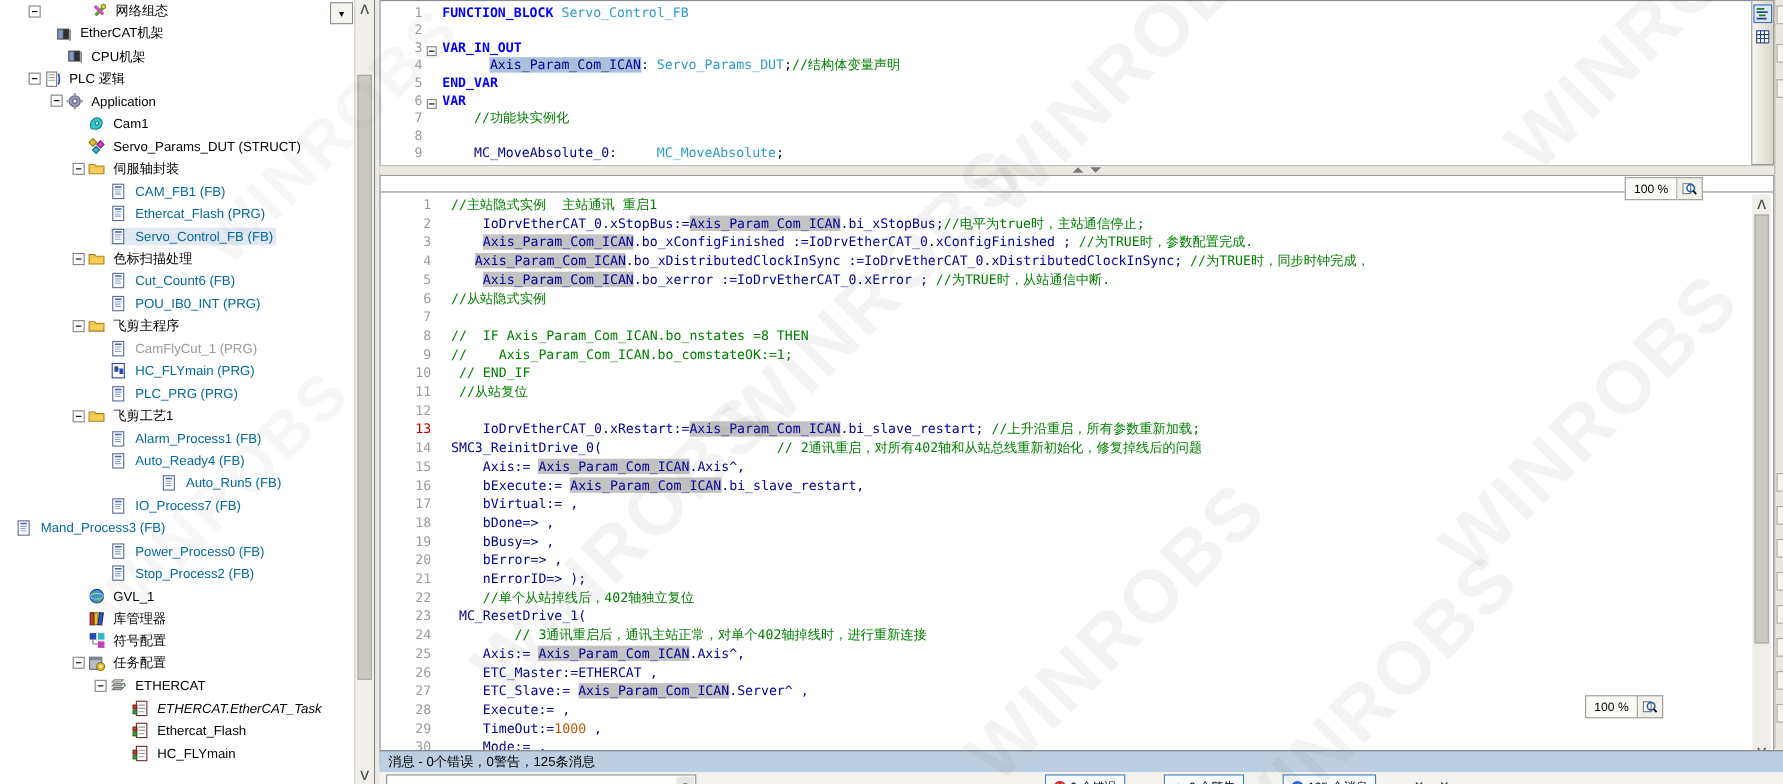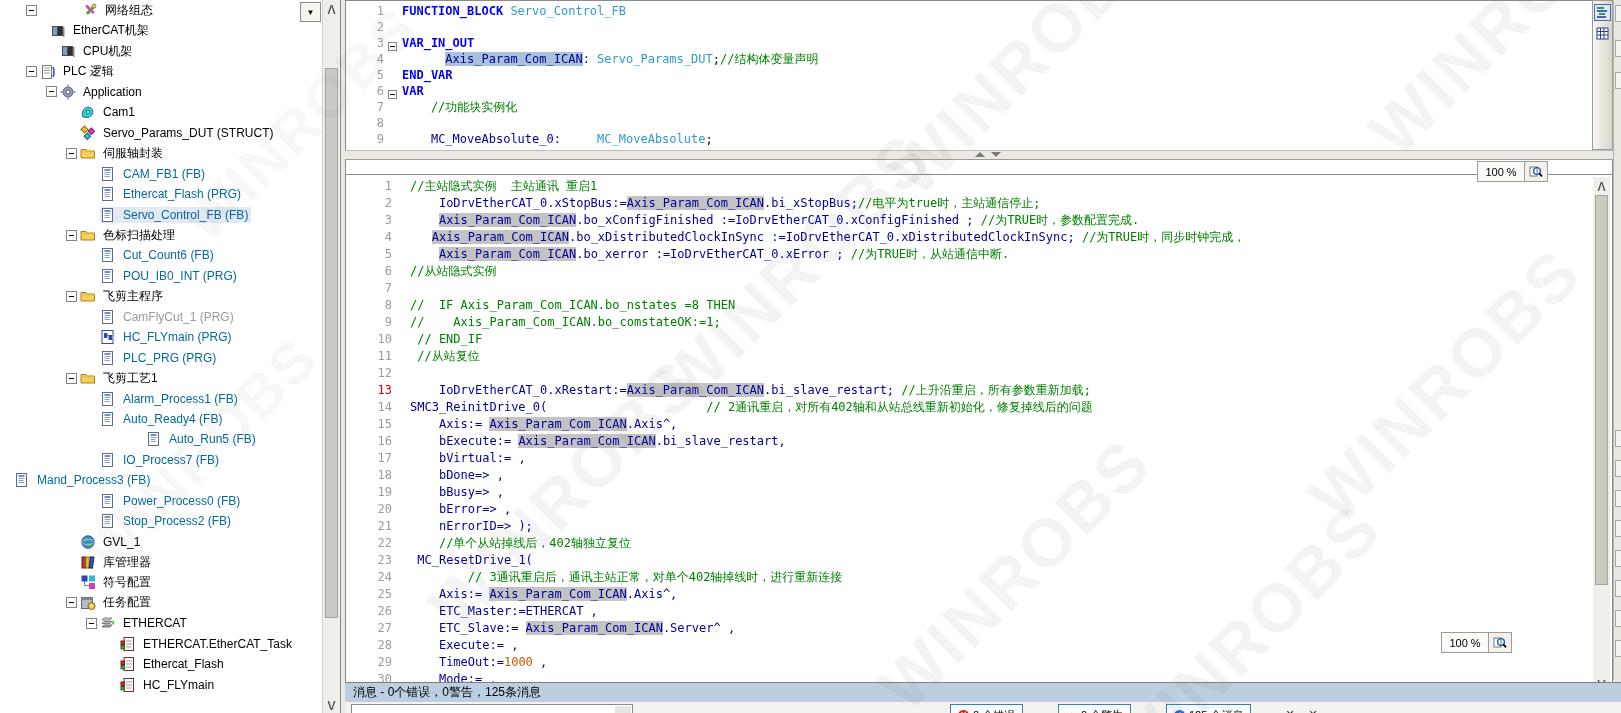--- a/index.html
+++ b/index.html
@@ -545,21 +545,21 @@
             <svg width="16" height="16" viewBox="0 0 16 16">
               <path d="M4 3 h8 l-2 2 h-8 z" fill="#D8D8D8" stroke="#808080"></path>
               <path d="M4 6.5 h8 l-2 2 h-8 z" fill="#C0C0C0" stroke="#808080"></path>
               <path d="M4 10 h8 l-2 2 h-8 z" fill="#A8A8A8" stroke="#707070"></path>
               <path d="M12.5 5 v5 l2 -2 z" fill="#2FA12F"></path>
             </svg>
           </span>
           <span class="tlabel">ETHERCAT</span>
         </span>
       </div>
-      <div class="trow" style="padding-left: 106px;">
+      <div class="trow" style="padding-left: 106px; font-style: italic;">
         <span class="espc"></span>
         <span class="selwrap">
           <span class="ticon">
             <svg width="16" height="16" viewBox="0 0 16 16">
               <rect x="4" y="1.5" width="9.5" height="13" fill="#fff" stroke="#7A2A2A"></rect>
               <line x1="6" y1="5" x2="12" y2="5" stroke="#9A9A9A"></line>
               <line x1="6" y1="8" x2="12" y2="8" stroke="#9A9A9A"></line>
               <line x1="6" y1="11" x2="11" y2="11" stroke="#9A9A9A"></line>
               <rect x="1" y="5" width="3.4" height="3.4" fill="#D43A2E" stroke="#6E1A12"></rect>
               <rect x="1" y="9.5" width="3.4" height="3.4" fill="#3FA43F" stroke="#1E641E"></rect>

